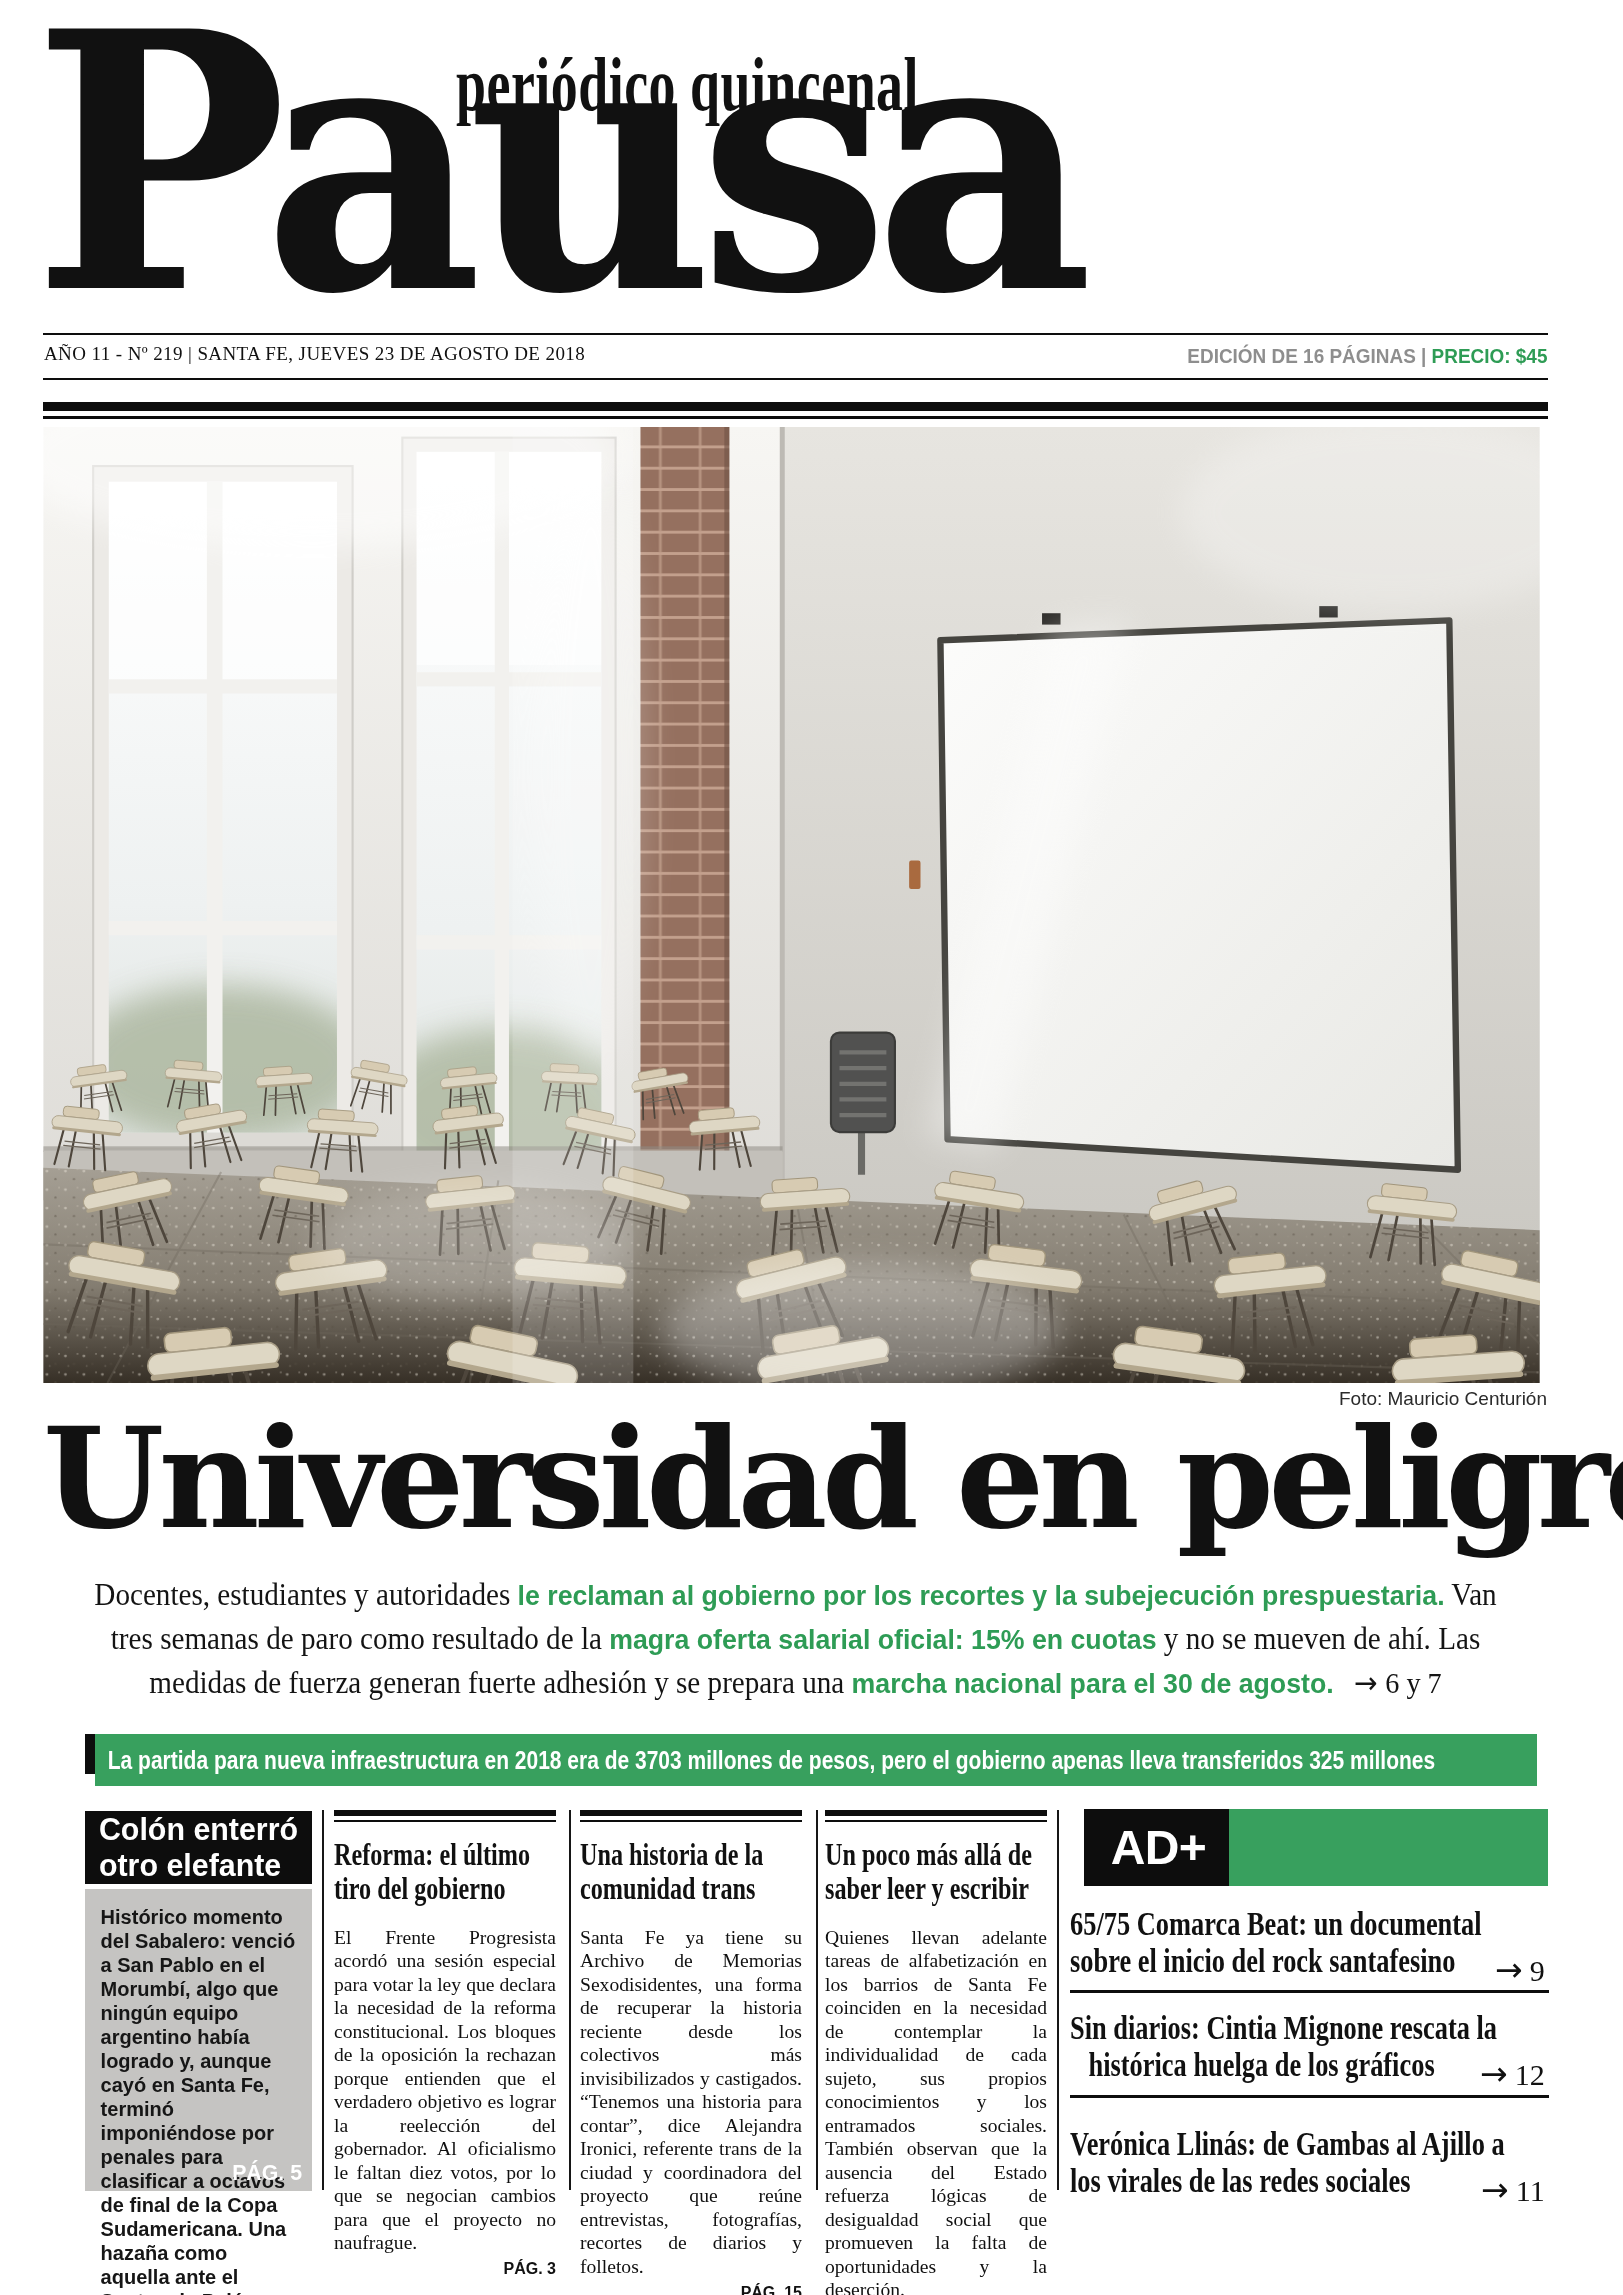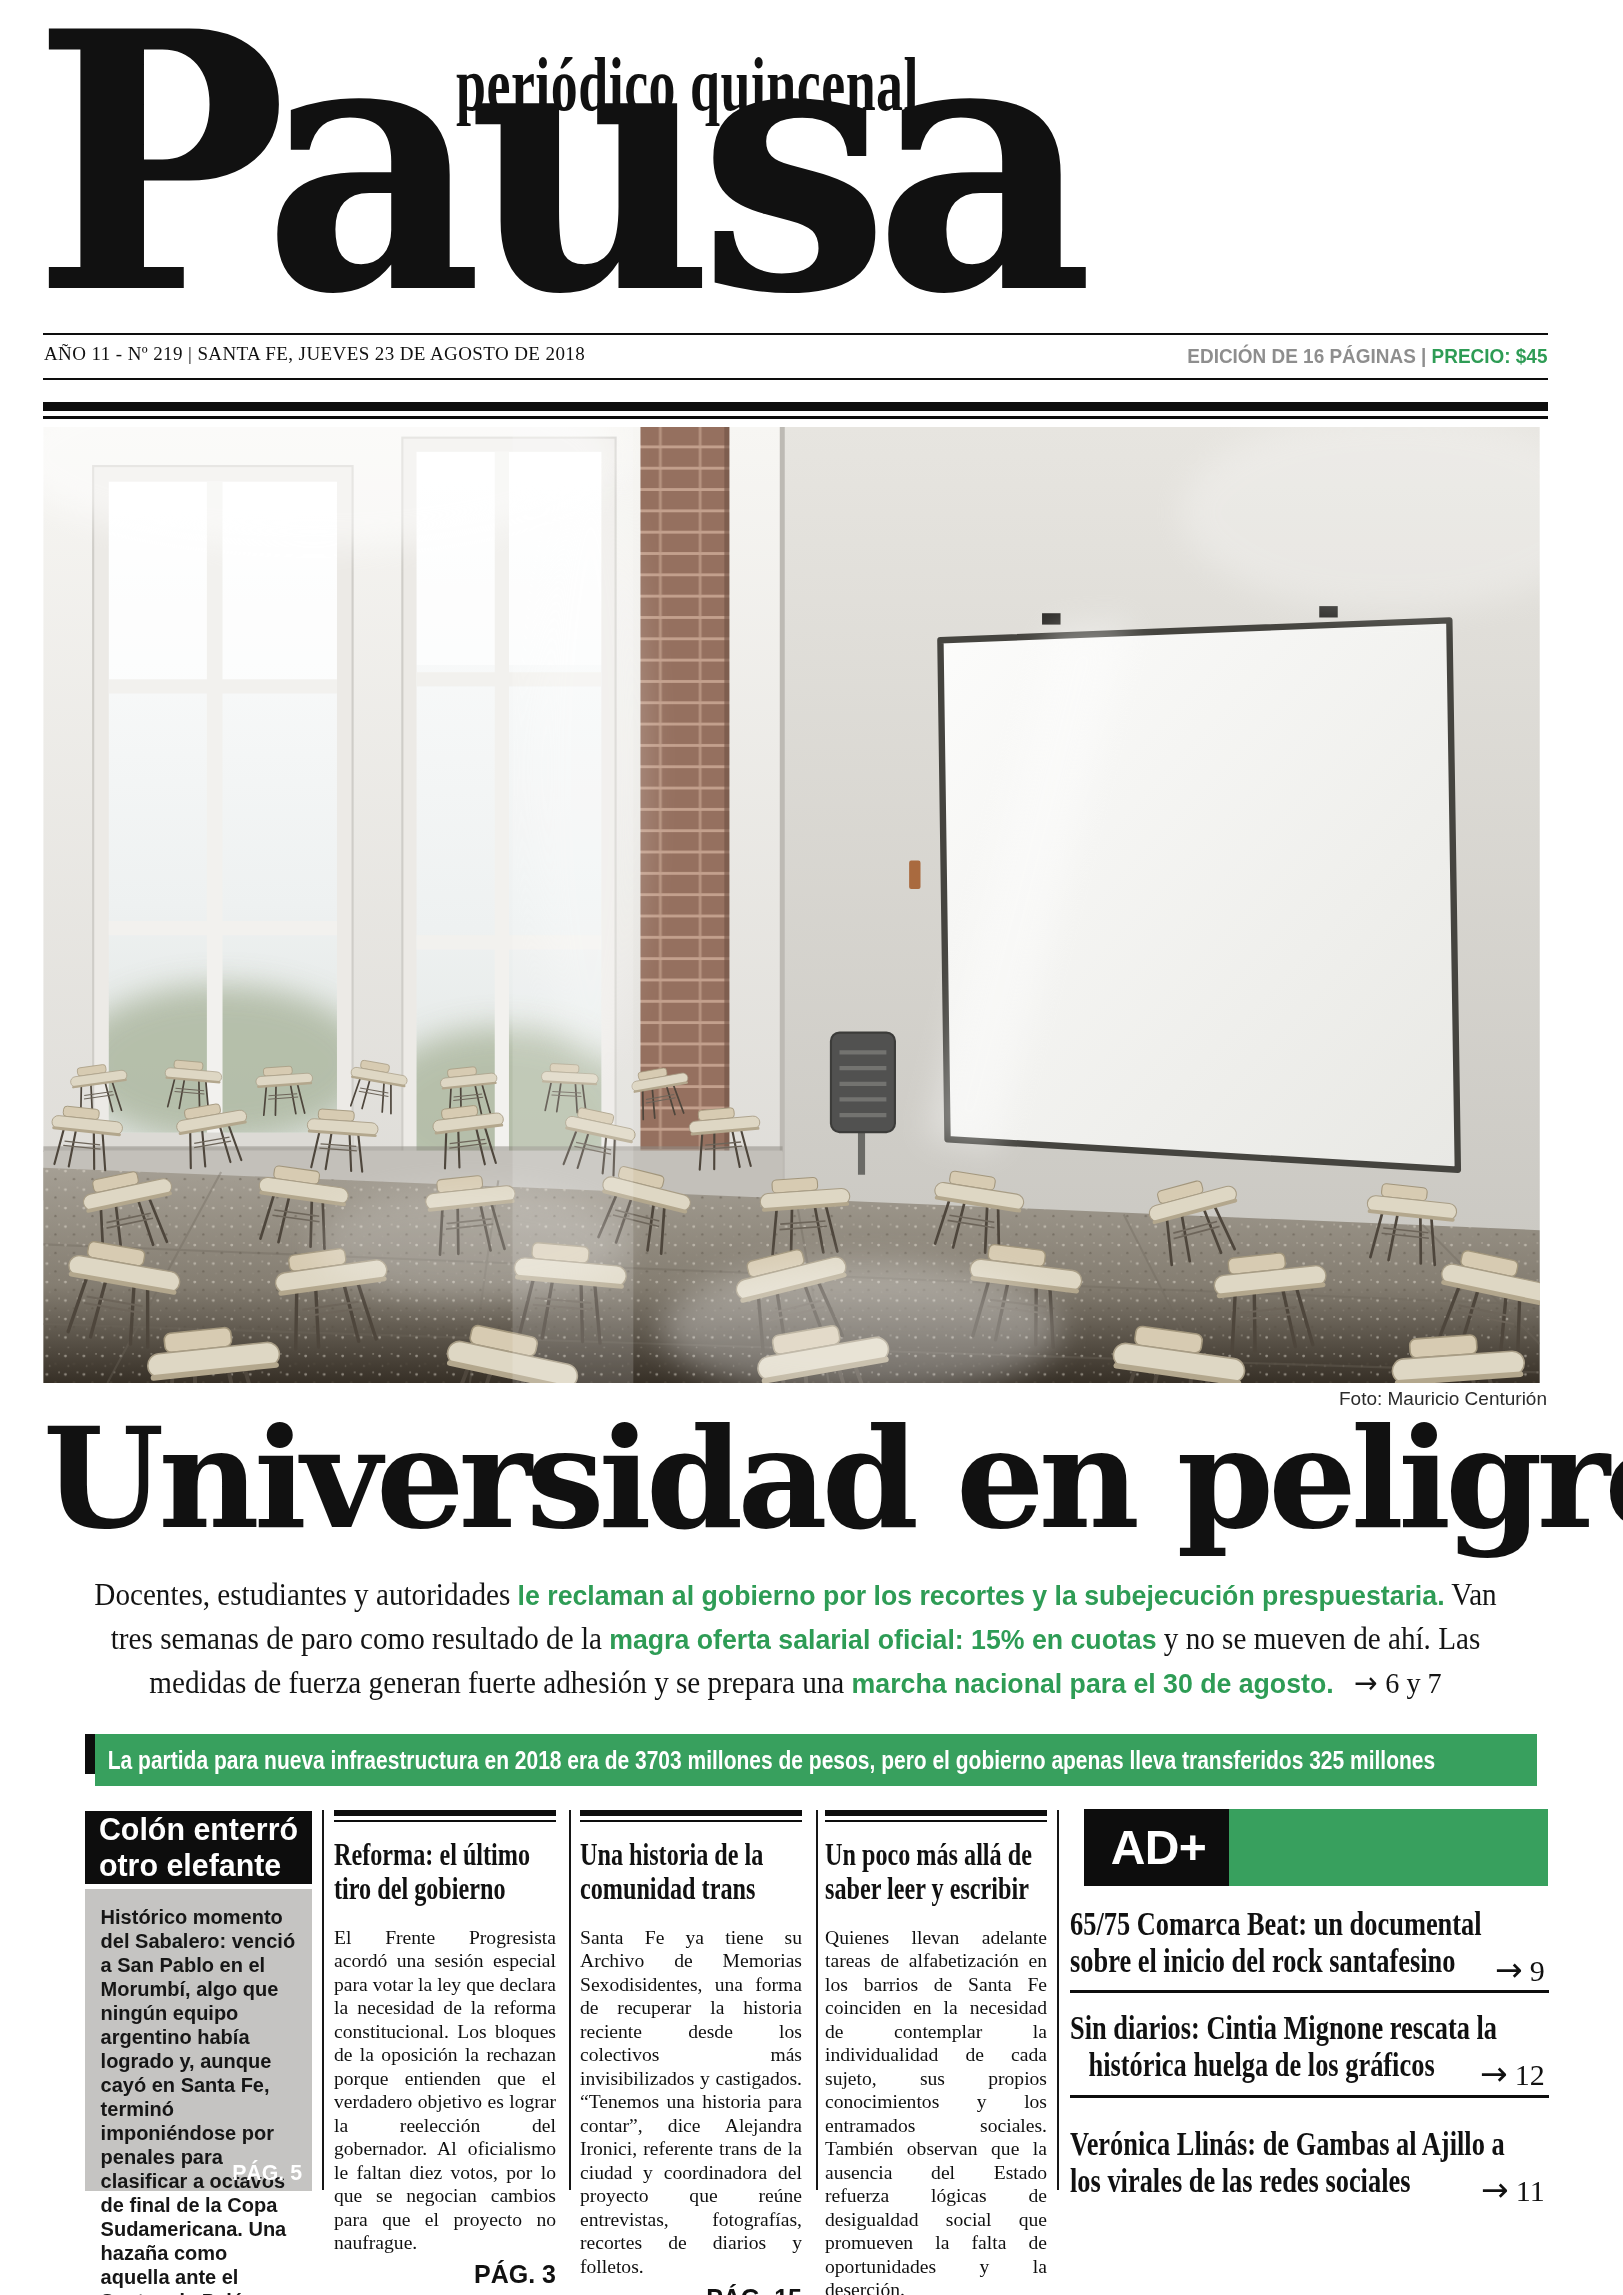--- a/index.html
+++ b/index.html
@@ -69,21 +69,21 @@
   #colon-page{position:absolute;right:10px;bottom:5.7px;color:#fff;font-family:"Liberation Sans",sans-serif;
         font-weight:bold;font-size:21.3px;}
 
   .news-col{top:1810px;width:222px;}
   #col2{left:334px;} #col3{left:580px;} #col4{left:825px;}
   .col-rule-thick{height:6.4px;background:#0d0d0d;margin-bottom:3.6px;}
   .col-rule-thin{height:2.1px;background:#0d0d0d;}
   .col-title{margin-top:15.6px;font-family:"Liberation Serif",serif;font-weight:bold;font-size:31px;
         line-height:34px;transform:scaleX(.78);transform-origin:0 0;white-space:nowrap;}
   .col-body{margin-top:20px;font-size:19.6px;line-height:23.5px;text-align:justify;color:#101010;}
-  .col-page{margin-top:5.7px;text-align:right;font-family:"Liberation Sans",sans-serif;font-weight:bold;font-size:25px;}
+  .col-page{margin-top:5.7px;text-align:right;font-family:"Liberation Sans",sans-serif;font-weight:bold;font-size:16px;}
 
   
   #adbox{left:1070px;top:1809px;width:149px;height:77px;background:#0d0d0d;display:flex;
         align-items:center;justify-content:center;color:#fff;font-family:"Liberation Sans",sans-serif;
         font-weight:bold;font-size:48px;letter-spacing:-0.7px;margin-left:14px;}
   #quotebox{left:1229px;top:1809px;width:319px;height:77px;background:#38a05e;overflow:hidden;}
   #quotebox span{position:absolute;right:20px;top:-105px;font-family:"DejaVu Serif",serif;font-weight:bold;
         font-size:213px;letter-spacing:10px;color:#0b0b0b;line-height:1;}
   .teaser{left:1070px;width:479px;height:82px;}
   .teaser .t-line{font-family:"Liberation Serif",serif;font-weight:bold;font-size:33px;line-height:37px;

